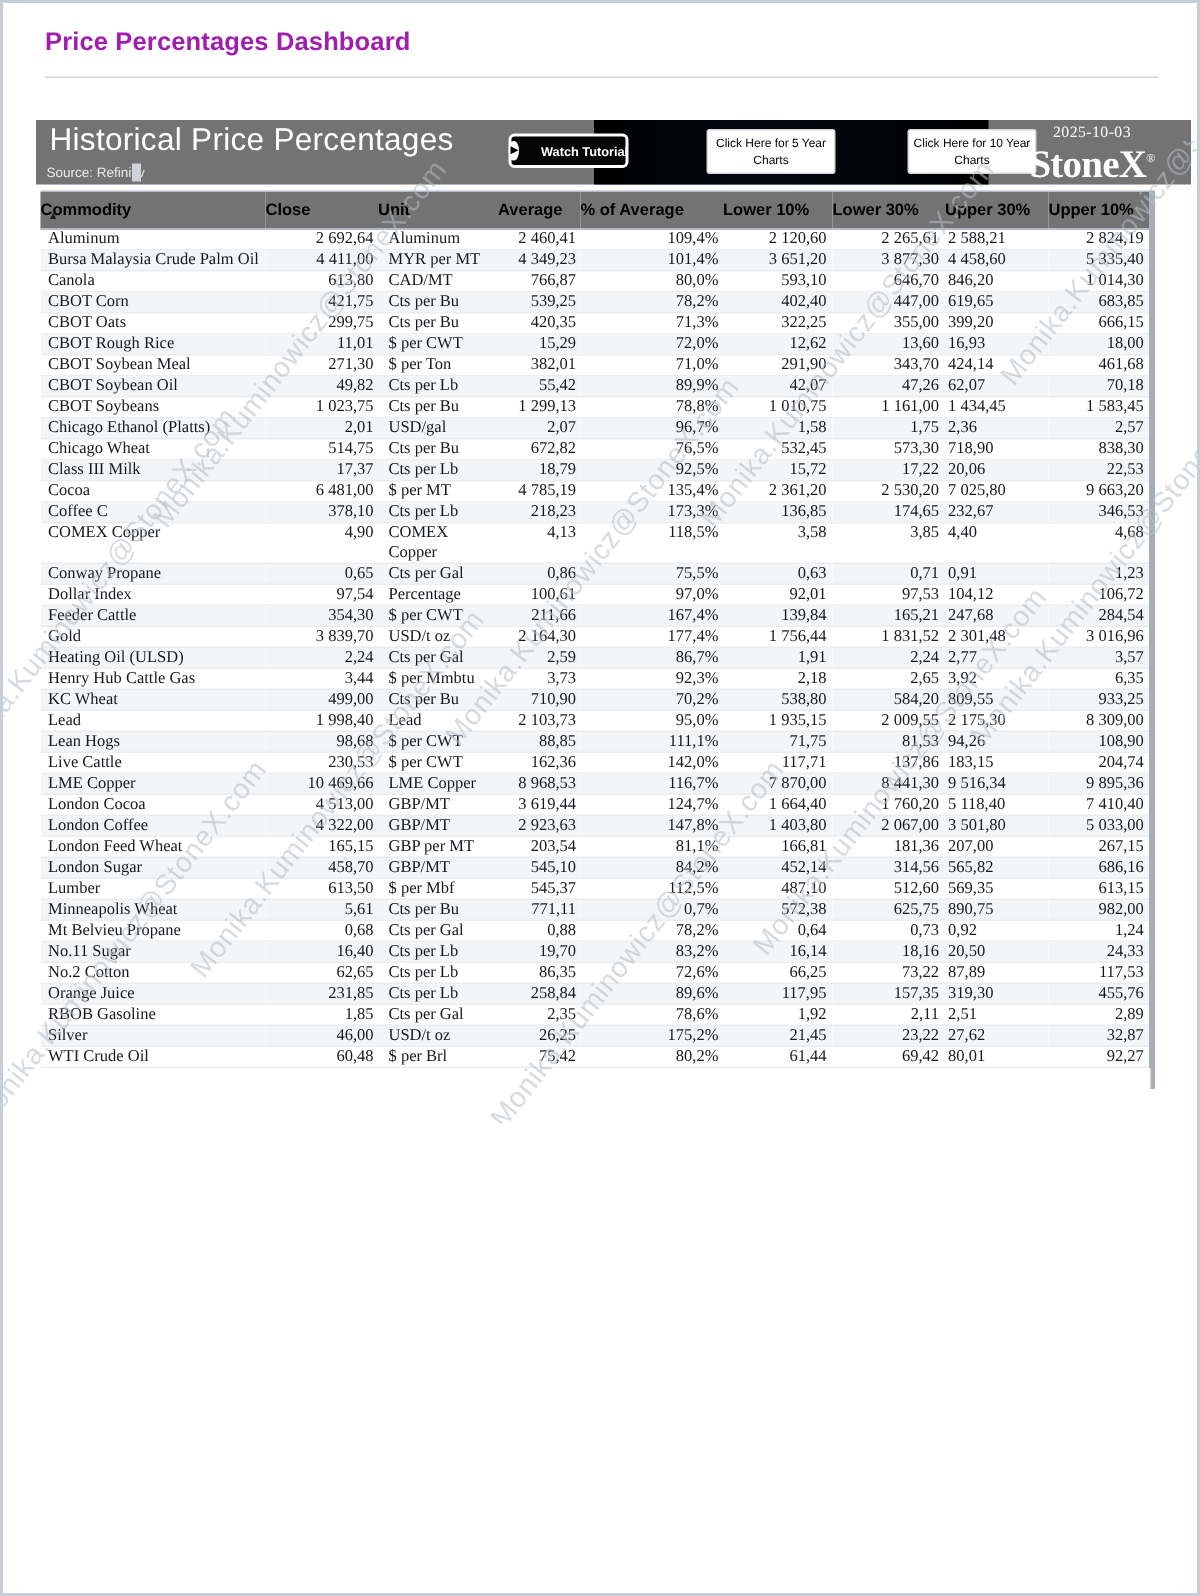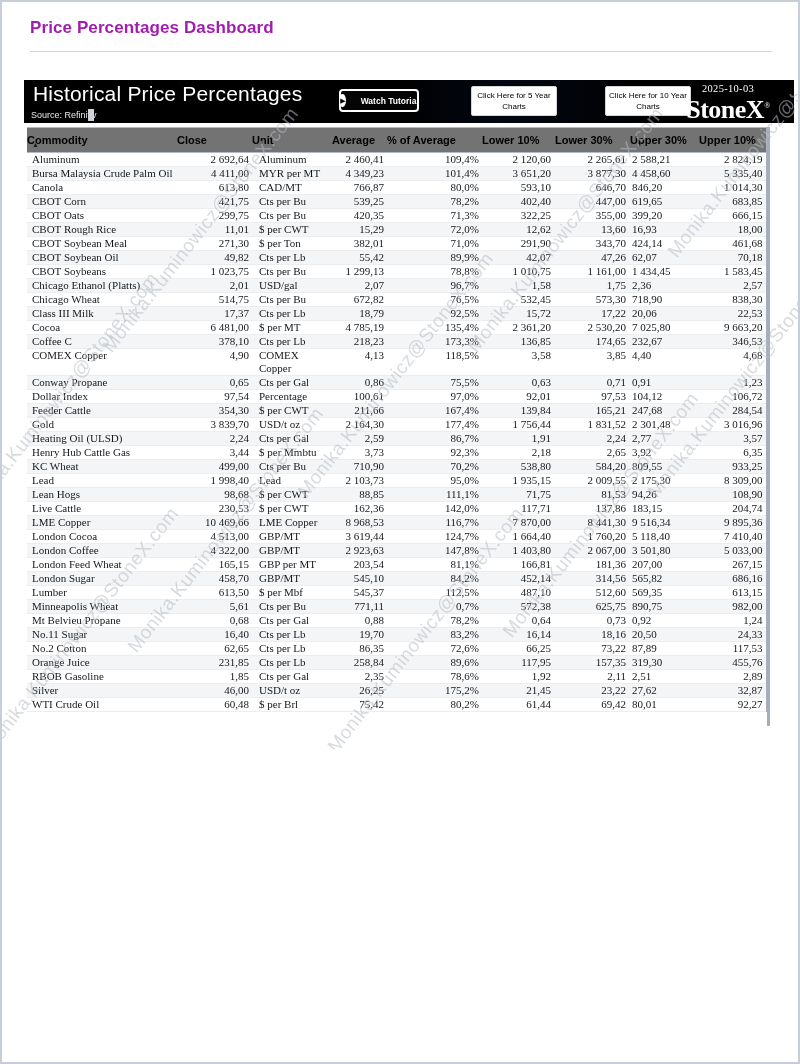--- a/index.html
+++ b/index.html
@@ -8,21 +8,21 @@
     font-family:"Liberation Sans", sans-serif;overflow:hidden;
     box-sizing:border-box;border:2px solid #c7ced6;
   }
   
   .page-title{
     position:absolute;left:28px;top:16px;font-size:17px;font-weight:600;
     color:#a21caf;letter-spacing:.1px;
   }
   .title-rule{position:absolute;left:28px;right:26px;top:49px;height:0;border-top:1px solid #cfd3d8;}
   
-  .banner{position:absolute;left:22px;top:78px;width:770px;height:43px;background:#000000;text-decoration:underline;}
+  .banner{position:absolute;left:22px;top:78px;width:770px;height:43px;background:#737373;text-decoration:underline;}
   .banner-title{position:absolute;left:9px;top:2px;color:#fff;font-size:21px;font-weight:400;letter-spacing:.2px;}
   .banner-source{position:absolute;left:7px;bottom:3px;color:#e8e8e8;font-size:9px;}
   .text-cursor{position:absolute;left:64px;bottom:2px;width:6px;height:12px;background:#cfd2d6;}
   .space{
     position:absolute;left:372px;top:0;width:263px;height:43px;overflow:hidden;
     background:
       radial-gradient(circle 135px at 175px -78px, #9cc4e4 0%, #4f87bd 20%, #1c4a7d 42%, #0a2242 56%, rgba(2,7,16,0) 57%),
       linear-gradient(90deg,#000 0%, #030711 40%, #000 100%);
   }
   .watch-btn{

